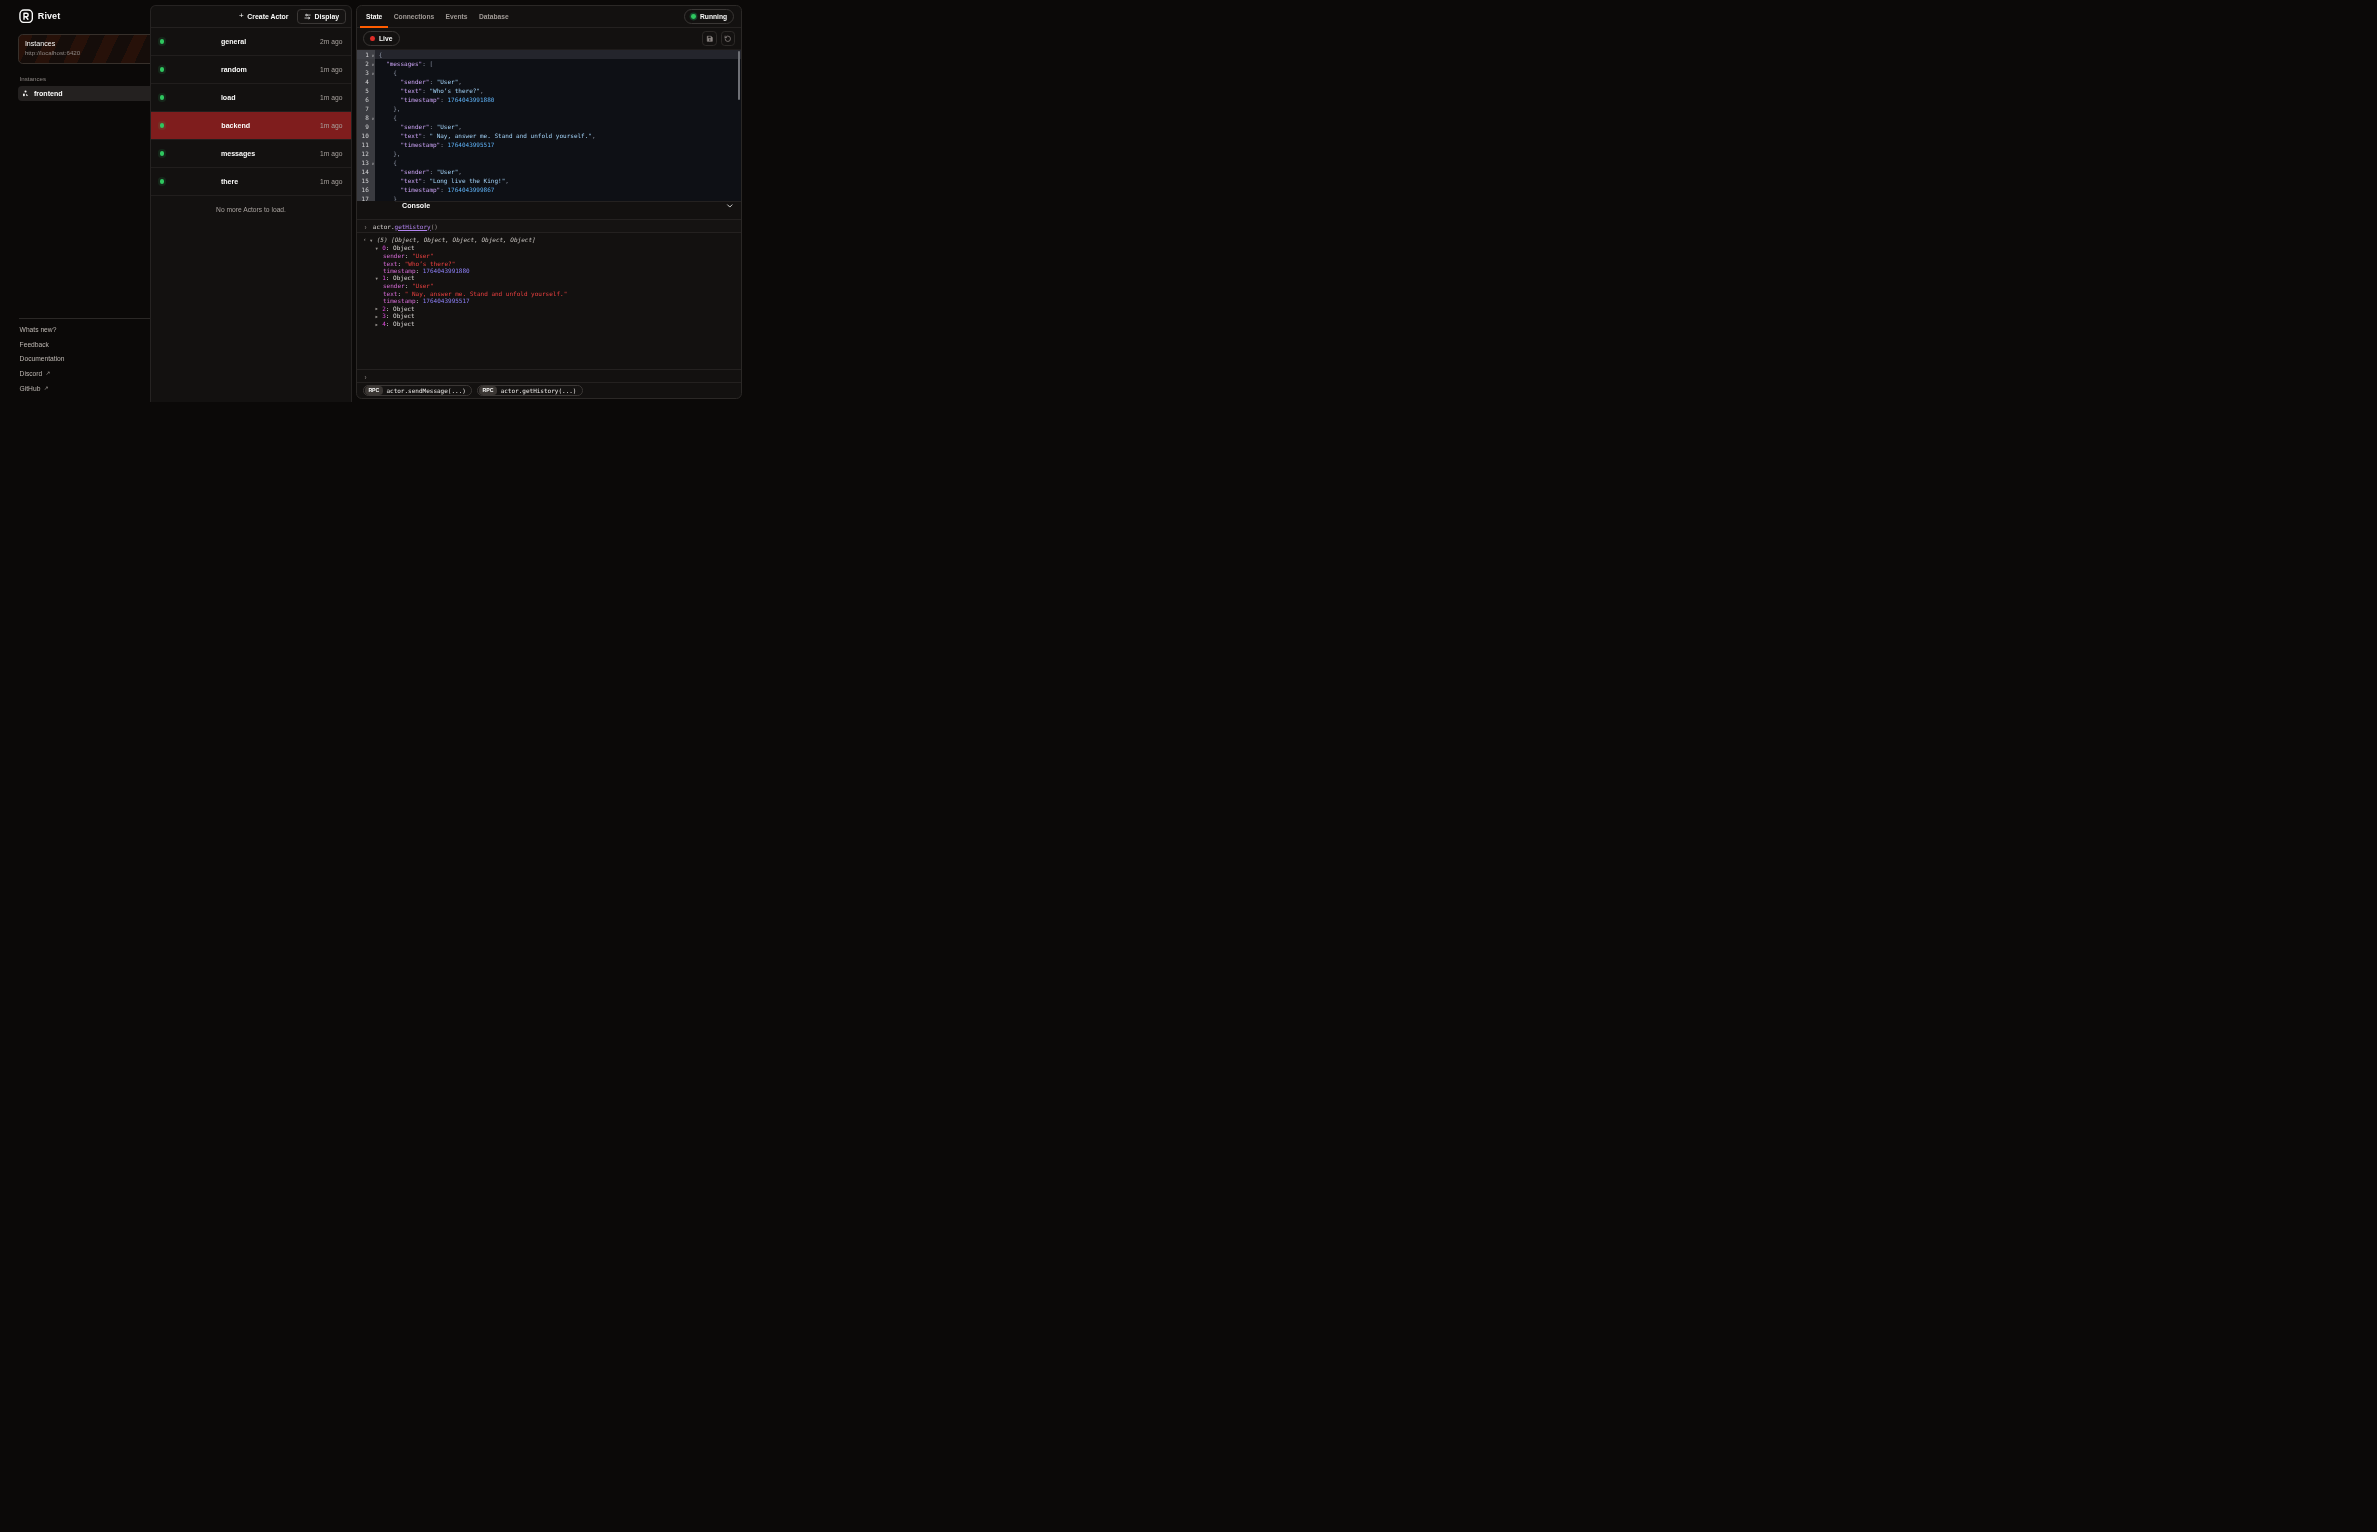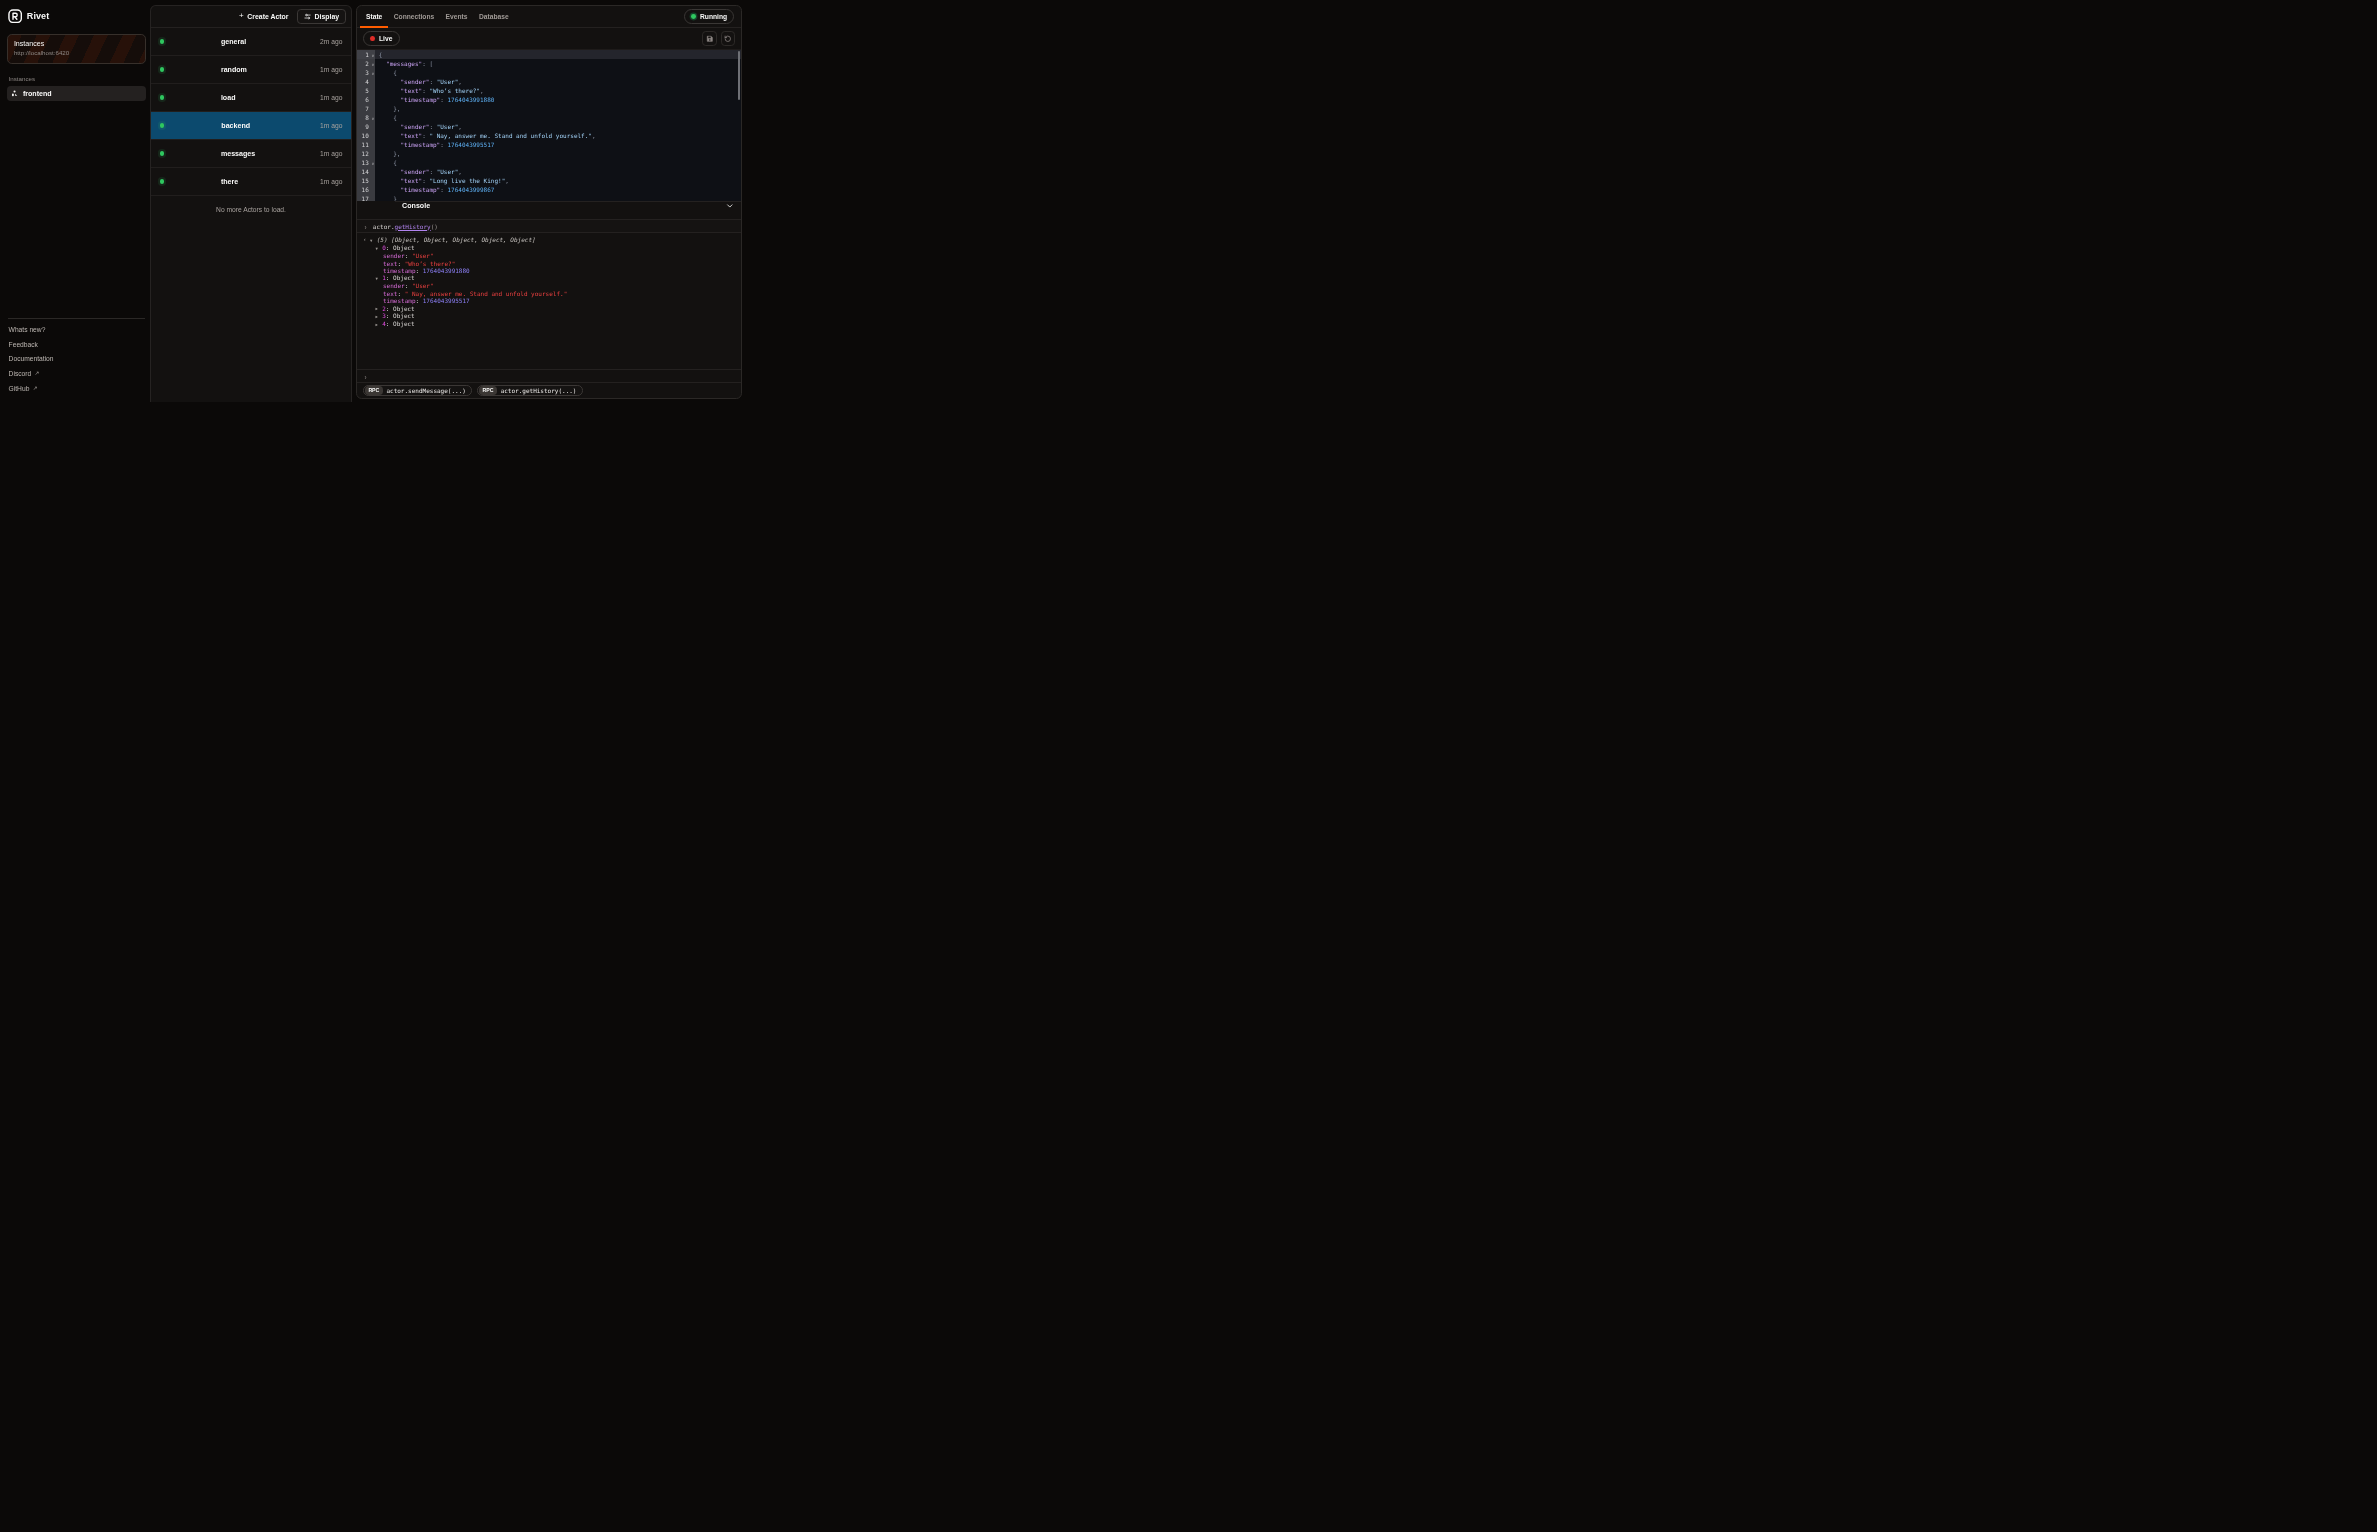--- a/index.html
+++ b/index.html
@@ -1,21 +1,21 @@
 <!DOCTYPE html>
 <html style="font-size:7.6px"><head>
 <meta charset="utf-8">
 <style>
   * { margin:0; padding:0; box-sizing:border-box; }
   html,body { background:#0b0908; }
   body { font-family:"Liberation Sans", sans-serif; -webkit-font-smoothing:antialiased; }
   .app { position:relative; width:746px; height:402px; overflow:hidden; background:#0b0908; }
 
   
-  .sidebar { position:absolute; left:1px; top:0; width:150px; height:100%; padding:5.7px 4.8px 6.7px 5.7px; display:flex; flex-direction:column; }
+  .sidebar { position:absolute; left:12px; top:0; width:150px; height:100%; padding:5.7px 4.8px 6.7px 5.7px; display:flex; flex-direction:column; }
   .brand { display:flex; align-items:center; gap:4.8px; margin:2.9px 0 0 1px; color:#fafaf9; }
   .brand-name { font-size:9px; font-weight:700; letter-spacing:0.1px; }
   .conn-card { margin-top:11.4px; min-height:29.5px; border:0.5px solid #37302b; border-radius:4.8px; padding:4.8px 6.2px;
     background:repeating-linear-gradient(115deg, #271109 0 12.4px, #150d0a 12.4px 26px); }
   .conn-status { color:#fafaf9; font-size:7.1px; }
   .conn-url { color:#8d8784; font-size:6.2px; margin-top:1.4px; }
   .inst-label { margin:11px 1.9px 4.3px 1.9px; color:#8d8784; font-size:6.2px; }
   .inst-item { height:15px; border-radius:3.8px; background:#242120; display:flex; align-items:center; gap:4.3px; padding:0 4.8px; color:#fafaf9; font-size:7.1px; font-weight:600; cursor:pointer; }
   .side-spacer { flex:1; }
   .side-divider { height:0.5px; background:#2b2826; margin:0 1px 3.8px 1px; }
@@ -23,21 +23,21 @@
   .flink .ext { font-size:5.7px; color:#a8a29e; }
 
   
   .actors-card { position:absolute; left:150px; top:4.8px; width:202px; height:398px; background:#131110; border:0.5px solid #262322; border-bottom:none; border-radius:5.7px 5.7px 0 0; overflow:hidden; display:flex; flex-direction:column; }
   .actors-header { height:22.3px; flex:0 0 auto; display:flex; align-items:center; justify-content:flex-end; gap:2.9px; padding:0 5.2px; border-bottom:0.5px solid #242120; }
   .create-btn { display:flex; align-items:center; gap:3.8px; background:none; border:none; color:#fafaf9; font-family:inherit; font-size:6.9px; font-weight:600; padding:2.9px 5.7px; cursor:pointer; }
   .create-btn .plus { font-size:8px; font-weight:400; line-height:1; }
   .display-btn { display:flex; align-items:center; gap:3.8px; background:#151312; border:0.5px solid #3b3836; border-radius:3.8px; color:#fafaf9; font-family:inherit; font-size:6.9px; font-weight:600; padding:3.3px 5.7px; cursor:pointer; }
   .actor-list { flex:0 0 auto; }
   .arow { height:28px; display:flex; align-items:center; padding:0 8.6px; border-bottom:0.5px solid #211e1d; cursor:pointer;gap:48px; }
-  .arow.sel { background:#0c4a6e;padding-left:9px; }
+  .arow.sel { background:#7f1d1d;padding-left:9px; }
   .adot { width:4.3px; height:4.3px; border-radius:50%; background:#2fc75f; box-shadow:0 0 0 2.1px rgba(47,199,95,.12); margin-right:9px; flex:0 0 auto; }
   .aname { color:#fafaf9; font-size:7.1px; font-weight:600; }
   .atime { margin-left:auto; color:#a8a29e; font-size:6.7px; }
   .end-msg { text-align:center; color:#a8a29e; font-size:6.7px; padding:10px 0; }
 
   
   .inspector-card { position:absolute; left:356px; top:4.8px; width:386px; height:394px; background:#131110; border:0.5px solid #2b2826; border-radius:5.7px; overflow:hidden; display:flex; flex-direction:column; }
   .tabs-row { height:22.3px; flex:0 0 auto; display:flex; align-items:stretch; padding:0 6.7px 0 3.3px; border-bottom:0.5px solid #242120; }
   .tab { position:relative; display:flex; align-items:center; padding:0 5.7px; background:none; border:none; font-family:inherit; font-size:6.7px; font-weight:600; color:#a09a96; cursor:pointer; }
   .tab.active { color:#fafaf9; }

